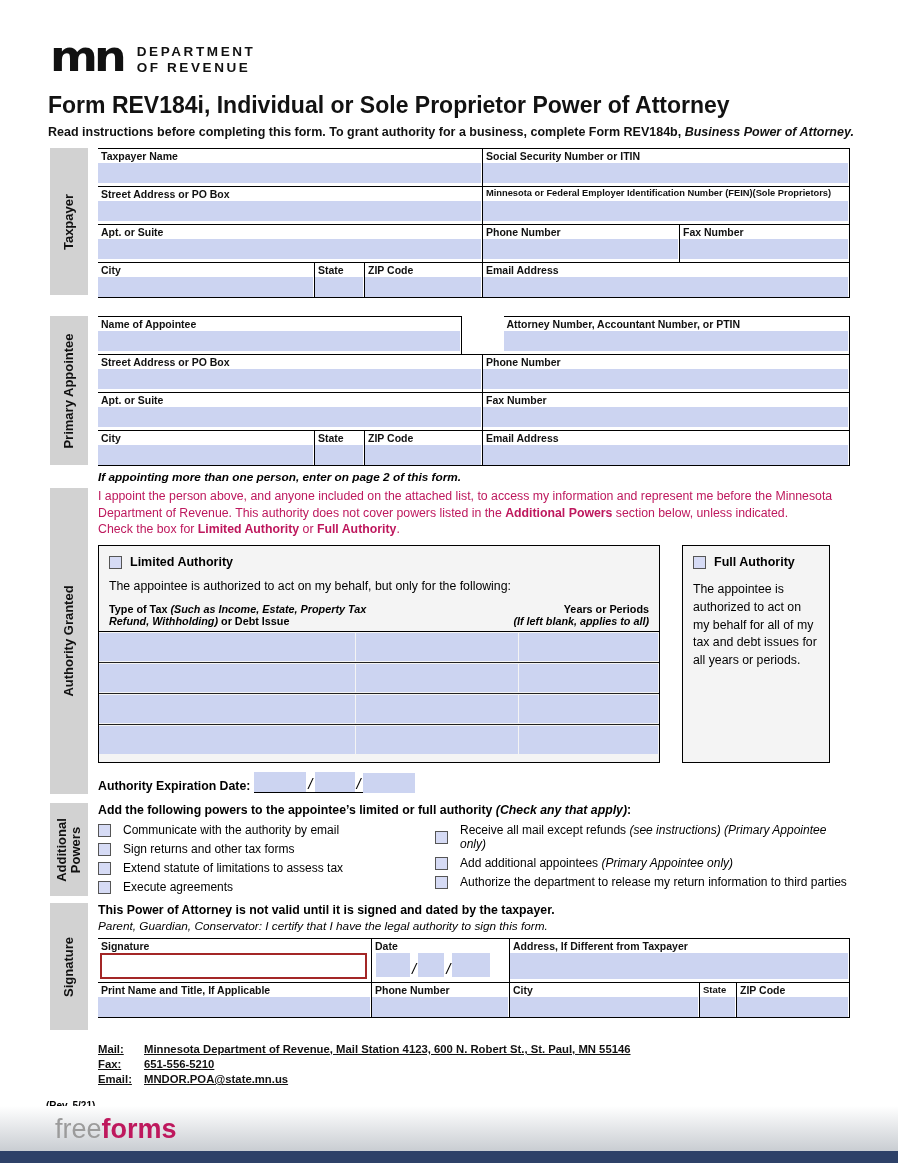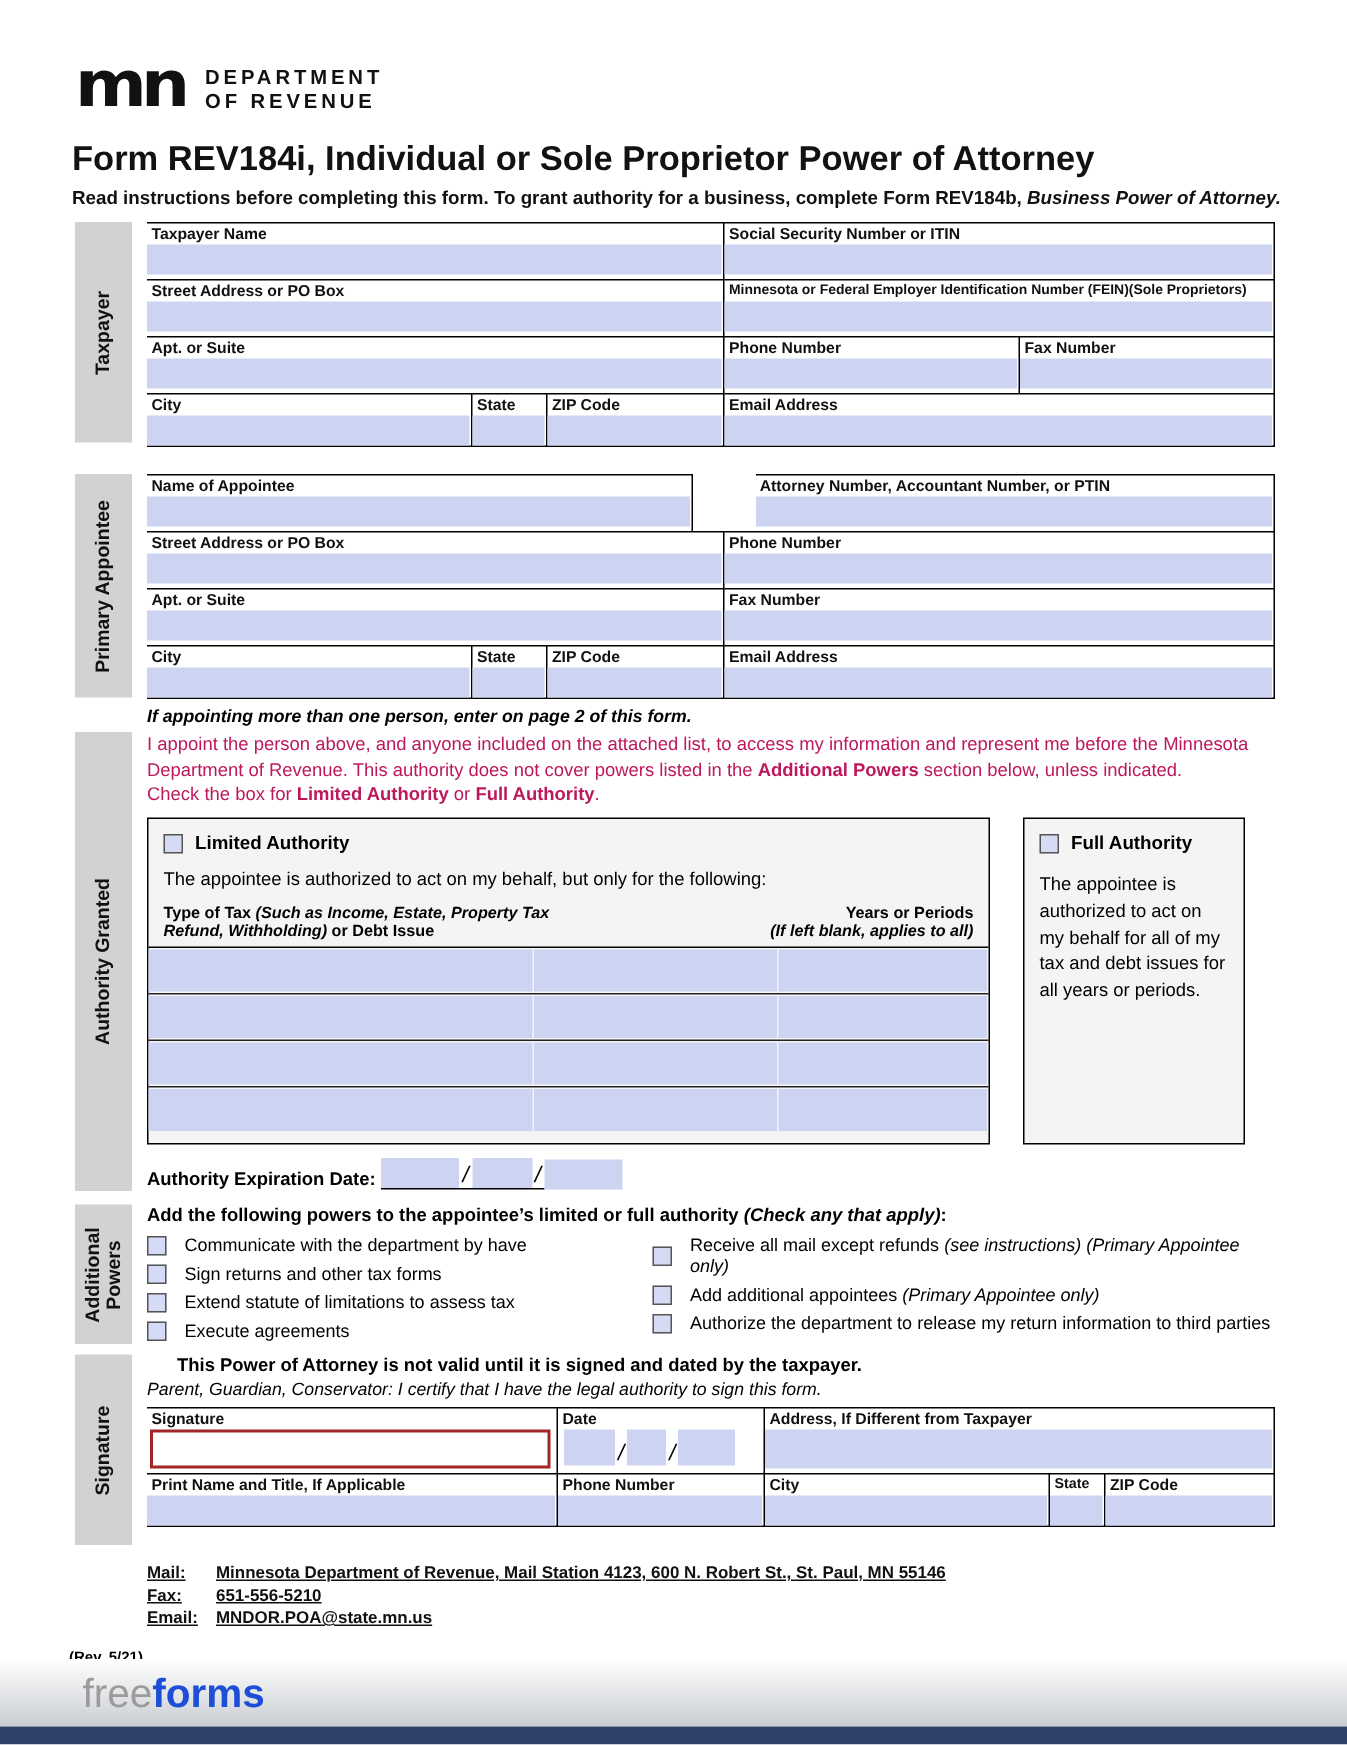--- a/index.html
+++ b/index.html
@@ -54,37 +54,37 @@
   
   .ap-header { font-size:12.3px; font-weight:bold; }
   .ap-header .it { font-style:italic; }
   .ap-cols { display:flex; margin-top:6px; }
   .ap-col { display:flex; flex-direction:column; gap:5px; }
   .ap-col.l { width:337px; } .ap-col.r { width:415px; }
   .ap-item { display:flex; align-items:center; gap:12px; font-size:12px; }
   .ap-item .it { font-style:italic; }
 
   
-  .sig-notice { font-size:12.3px; font-weight:bold;margin-left:20px; }
+  .sig-notice { font-size:12.3px; font-weight:bold; }
   .sig-certify { font-size:11.8px; font-style:italic; margin-top:2px; }
   .sig-grid { margin-top:5px; }
   .sigbox { height:26px; background:#fff; border:2px solid #a32626; margin:0 4px 3px 2px; }
   .date-wrap { display:flex; align-items:flex-end; padding:0 4px; }
   .sig-input-tall { background:#ccd4f1; height:26px; margin:0 1px 3px 0; }
 
   
   .foot { position:absolute; left:98px; font-size:11.3px; font-weight:bold; color:#111; }
   .foot-row { display:flex; margin-top:3px;text-decoration:underline; }
   .foot-lab { width:46px; }
   .rev { position:absolute; left:46px; font-size:10px; font-weight:bold; }
   .band { position:absolute; left:0; right:0; top:1106px; height:45px; background:linear-gradient(#ffffff, #c9cdd2); }
   .bar { position:absolute; left:0; right:0; bottom:0; height:12px; background:#2e4168; }
   .brand { position:absolute; left:55px; top:1114px; font-size:27px; font-weight:bold; z-index:2; }
   .brand .free { color:#9b9b9b; font-weight:normal; }
-  .brand .forms { color:#1d4ed8; }
+  .brand .forms { color:#be185d; }
 </style>
 </head>
 <body>
 
 <div class="page">
 
   <div class="logo-row">
     <div class="logo-mn">mn</div>
     <div class="logo-dept">
       <div>DEPARTMENT</div>
@@ -283,21 +283,21 @@
         <div>Additional</div>
         <div>Powers</div>
       </div>
     </div>
     <div class="content">
       <div class="ap-header"><span>Add the following powers to the appointee’s limited or full authority </span><span class="it">(Check any that apply)</span><span>:</span></div>
       <div class="ap-cols">
         <div class="ap-col l">
           <div class="ap-item">
               <span class="chk"></span>
-              <span>Communicate with the department by have</span>
+              <span>Communicate with the authority by email</span>
             </div>
           <div class="ap-item">
               <span class="chk"></span>
               <span>Sign returns and other tax forms</span>
             </div>
           <div class="ap-item">
               <span class="chk"></span>
               <span>Extend statute of limitations to assess tax</span>
             </div>
           <div class="ap-item">

